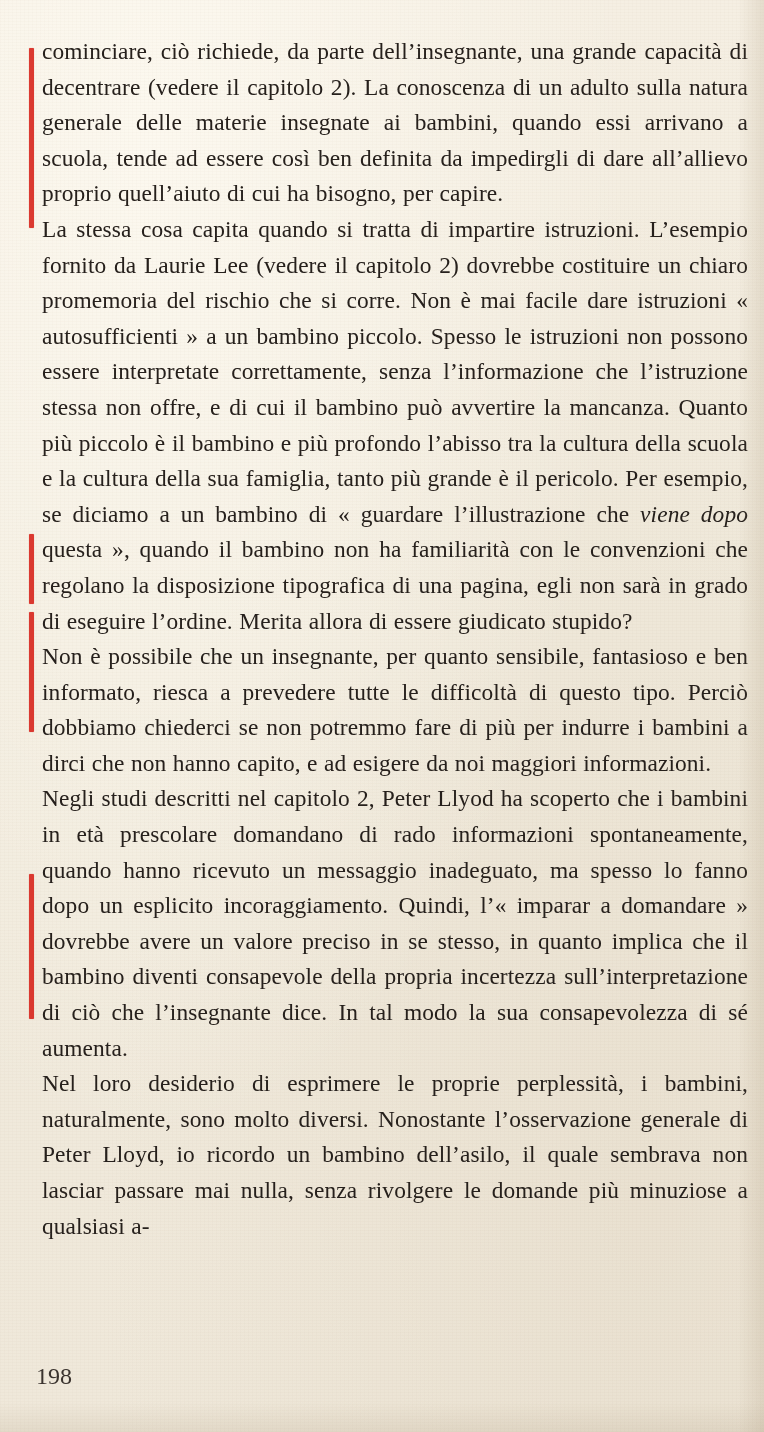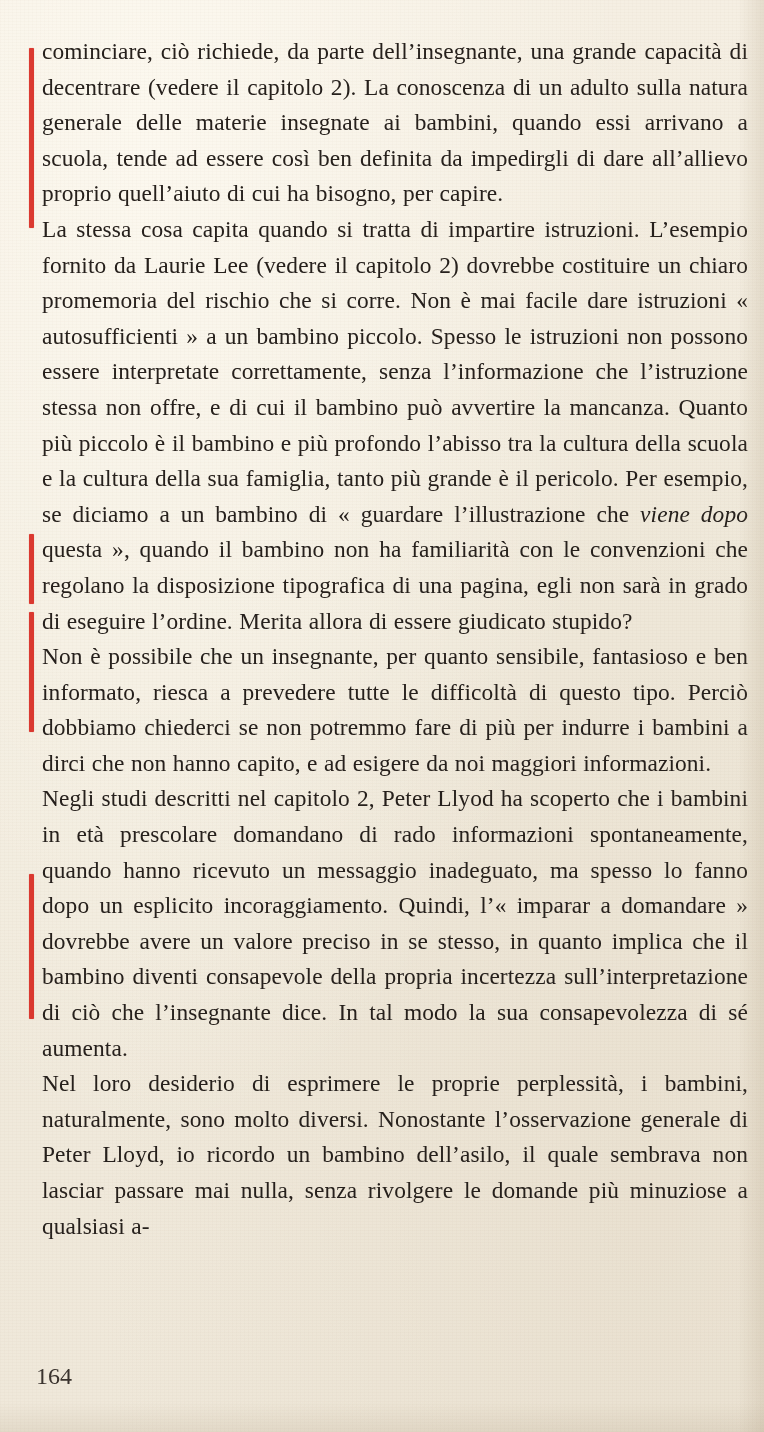--- a/index.html
+++ b/index.html
@@ -118,17 +118,17 @@
     <p class="para"><span>La stessa cosa capita quando si tratta di impartire istruzioni. L’esempio fornito da Laurie Lee (vedere il capitolo 2) dovrebbe costituire un chiaro promemoria del rischio che si corre. Non è mai facile dare istruzioni « autosufficienti » a un bambino piccolo. Spesso le istruzioni non possono essere interpretate correttamente, senza l’informazione che l’istruzione stessa non offre, e di cui il bambino può avvertire la mancanza. Quanto più piccolo è il bambino e più profondo l’abisso tra la cultura della scuola e la cultura della sua famiglia, tanto più grande è il pericolo. Per esempio, se diciamo a un bambino di « guardare l’illustrazione che </span><span class="em-italic">viene dopo</span><span> questa », quando il bambino non ha familiarità con le convenzioni che regolano la disposizione tipografica di una pagina, egli non sarà in grado di eseguire l’ordine. Merita allora di essere giudicato stupido?</span></p>
 
     <p class="para">Non è possibile che un insegnante, per quanto sensibile, fantasioso e ben informato, riesca a prevedere tutte le difficoltà di questo tipo. Perciò dobbiamo chiederci se non potremmo fare di più per indurre i bambini a dirci che non hanno capito, e ad esigere da noi maggiori informazioni.</p>
 
     <p class="para">Negli studi descritti nel capitolo 2, Peter Llyod ha scoperto che i bambini in età prescolare domandano di rado informazioni spontaneamente, quando hanno ricevuto un messaggio inadeguato, ma spesso lo fanno dopo un esplicito incoraggiamento. Quindi, l’« imparar a domandare » dovrebbe avere un valore preciso in se stesso, in quanto implica che il bambino diventi consapevole della propria incertezza sull’interpretazione di ciò che l’insegnante dice. In tal modo la sua consapevolezza di sé aumenta.</p>
 
     <p class="para">Nel loro desiderio di esprimere le proprie perplessità, i bambini, naturalmente, sono molto diversi. Nonostante l’osservazione generale di Peter Lloyd, io ricordo un bambino dell’asilo, il quale sembrava non lasciar passare mai nulla, senza rivolgere le domande più minuziose a qualsiasi a-</p>
 
   </div>
 
-  <div class="folio">164</div>
+  <div class="folio">198</div>
 
   <div class="edge-shadow"></div>
   <div class="bottom-shadow"></div>
 </div>
 
 </body></html>

